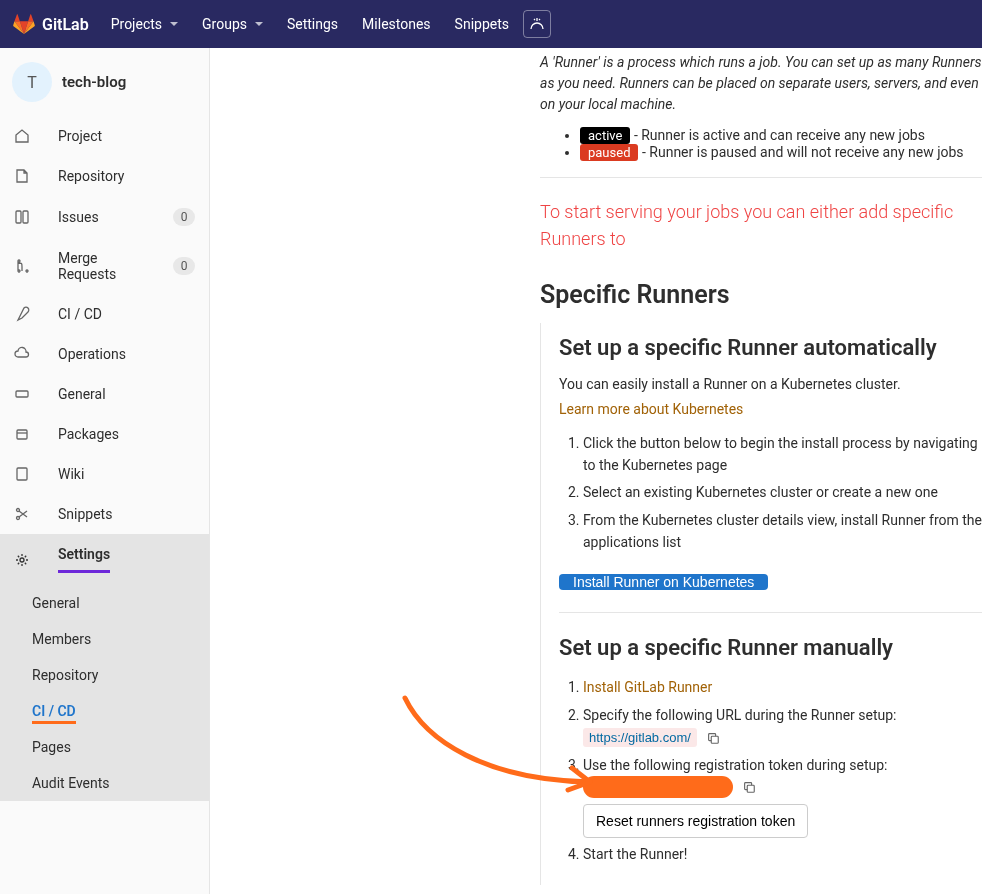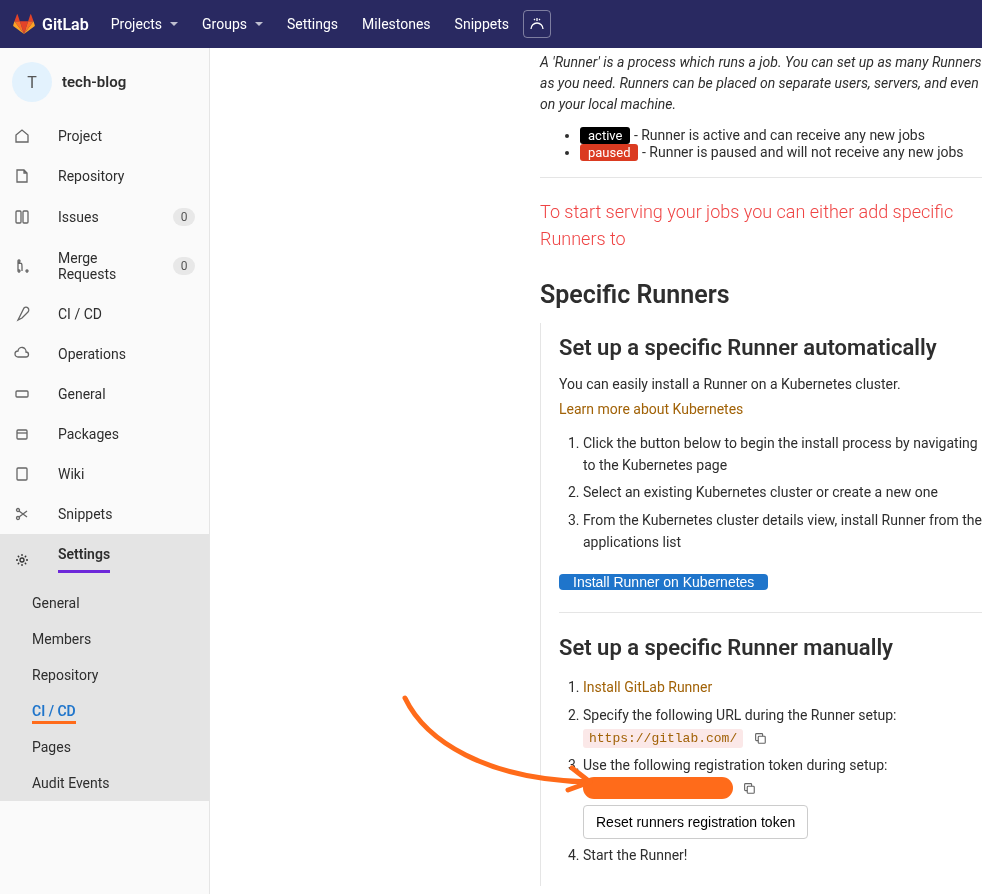--- a/index.html
+++ b/index.html
@@ -49,21 +49,21 @@
     h2 { font-size: 25px; font-weight: 600; margin: 28px 0 14px; }
     .panel { border-left: 1px solid #e5e5e5; padding: 6px 0 6px 18px; }
     h3 { font-size: 22px; font-weight: 600; margin: 6px 0 14px; }
     .link { color: #a16207; cursor: pointer; }
     ol { padding-left: 24px; margin: 10px 0; }
     ol li { padding: 3px 0; line-height: 1.55; }
     
     .btn-primary { background: #1f75cb; color: #fff; border: none; padding: 0 14px; border-radius: 4px; font-size: 14px; cursor: pointer; margin-top: 8px; }
     .btn-outline { background: #fff; border: 1px solid #ccc; padding: 8px 12px; border-radius: 4px; font-size: 14px; cursor: pointer; margin-top: 6px; }
     
-    .code-inline { background: #fbe8e8; color: #a16207; font-family: Liberation Mono, monospace; padding: 2px 6px; border-radius: 3px; font-size: 13px; }
+    .code-inline { background: #fbe8e8; color: #0369a1; font-family: Liberation Sans, sans-serif; padding: 2px 6px; border-radius: 3px; font-size: 13px; }
     .copy-icon { display: inline-flex; margin-left: 6px; vertical-align: middle; cursor: pointer; }
     
     .panel-hr { border: none; border-top: 1px solid #e5e5e5; margin: 22px 0; }
     
     .redact { display: inline-block; width: 150px; height: 22px; background: #ff6b1a; border-radius: 11px; vertical-align: middle; }
     
     .arrow-svg { position: absolute; pointer-events: none; }
   </style>
 </head>
 <body>

